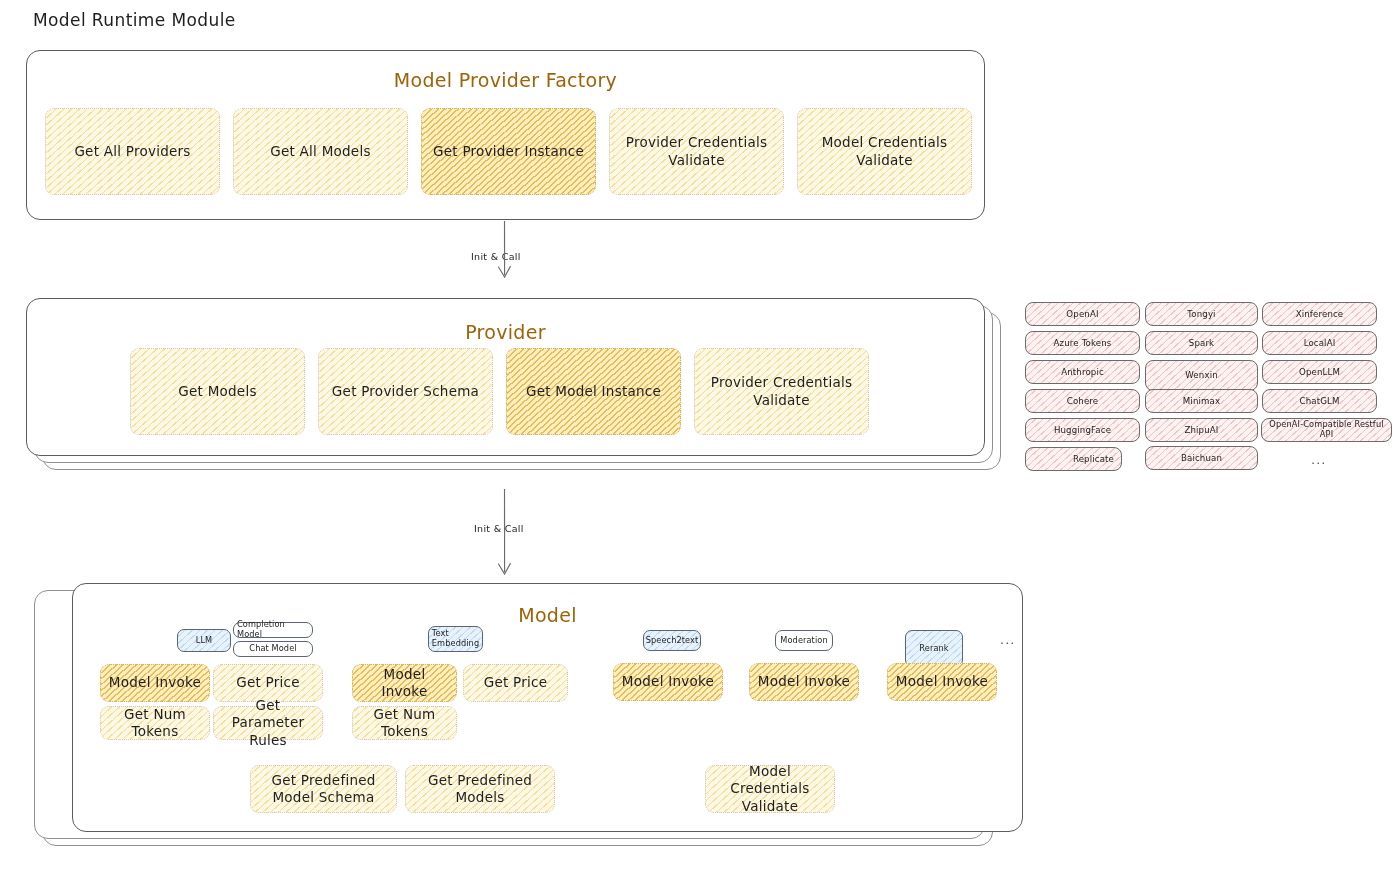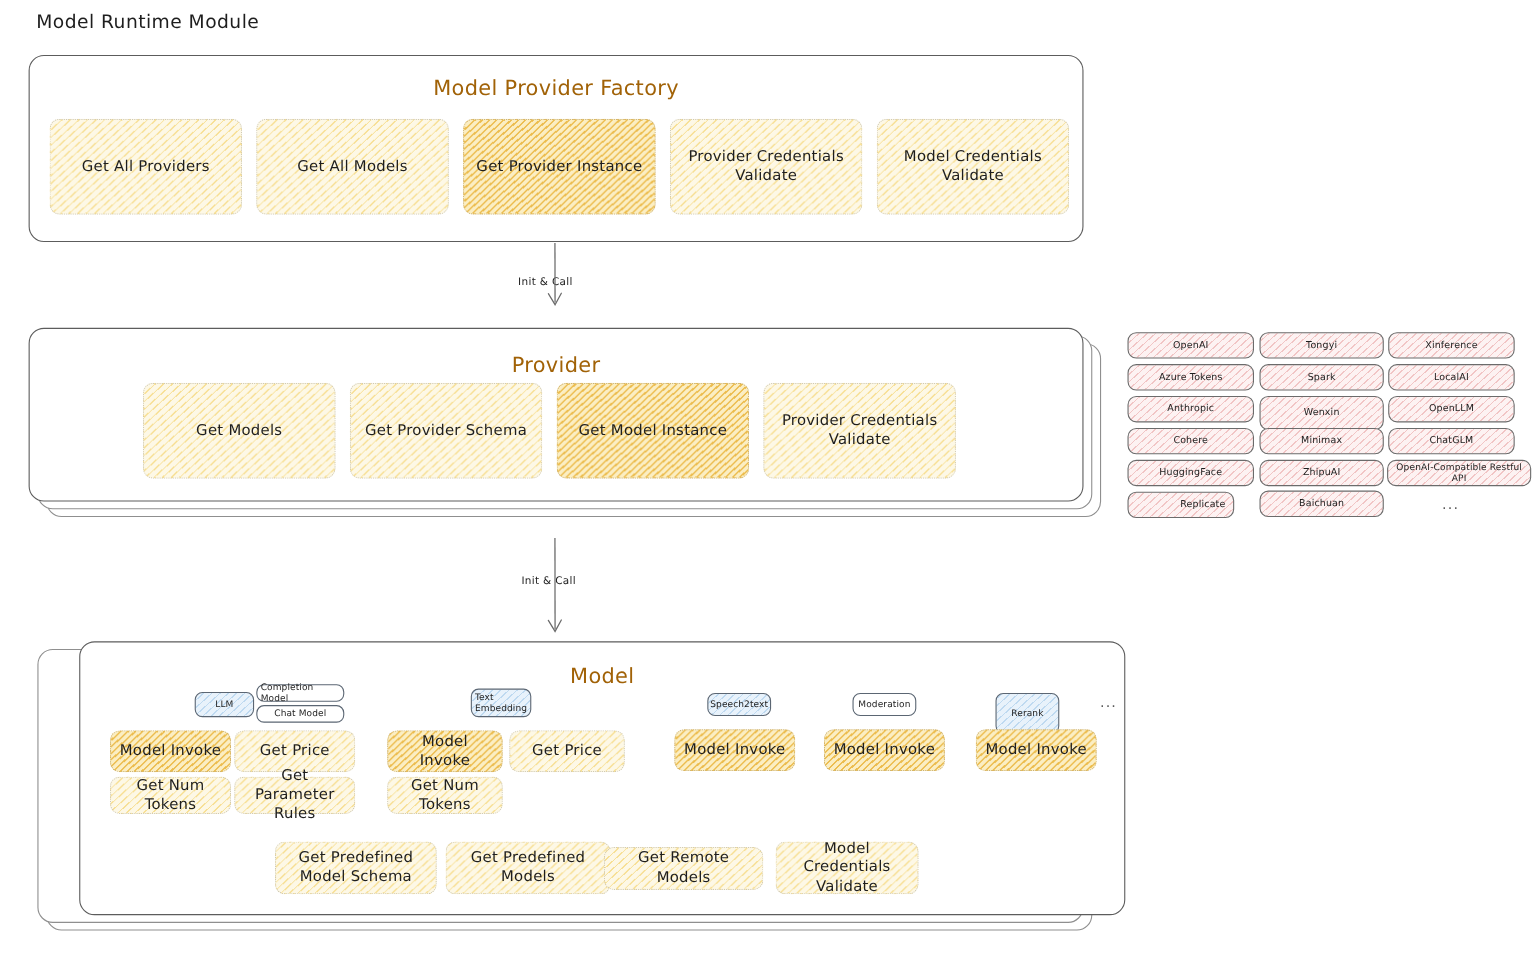--- a/index.html
+++ b/index.html
@@ -358,19 +358,16 @@
   </div>
 
   <div class="ellipsis-mark hw" style="left:927px; top:48px;">...</div>
 
   <div class="box fill-light" style="left:177px; top:181px; width:147px; height:48px;">
     <span>Get Predefined Model Schema</span>
   </div>
   <div class="box fill-light" style="left:332px; top:181px; width:150px; height:48px;">
     <span>Get Predefined Models</span>
   </div>
-  <div class="box fill-light" style="left:476px; top:186px; width:145px; height:39px;">
-    <span>Get Remote Models</span>
-  </div>
   <div class="box fill-light" style="left:632px; top:181px; width:130px; height:48px;">
     <span>Model Credentials Validate</span>
   </div>
 </div>
 
 </body></html>

